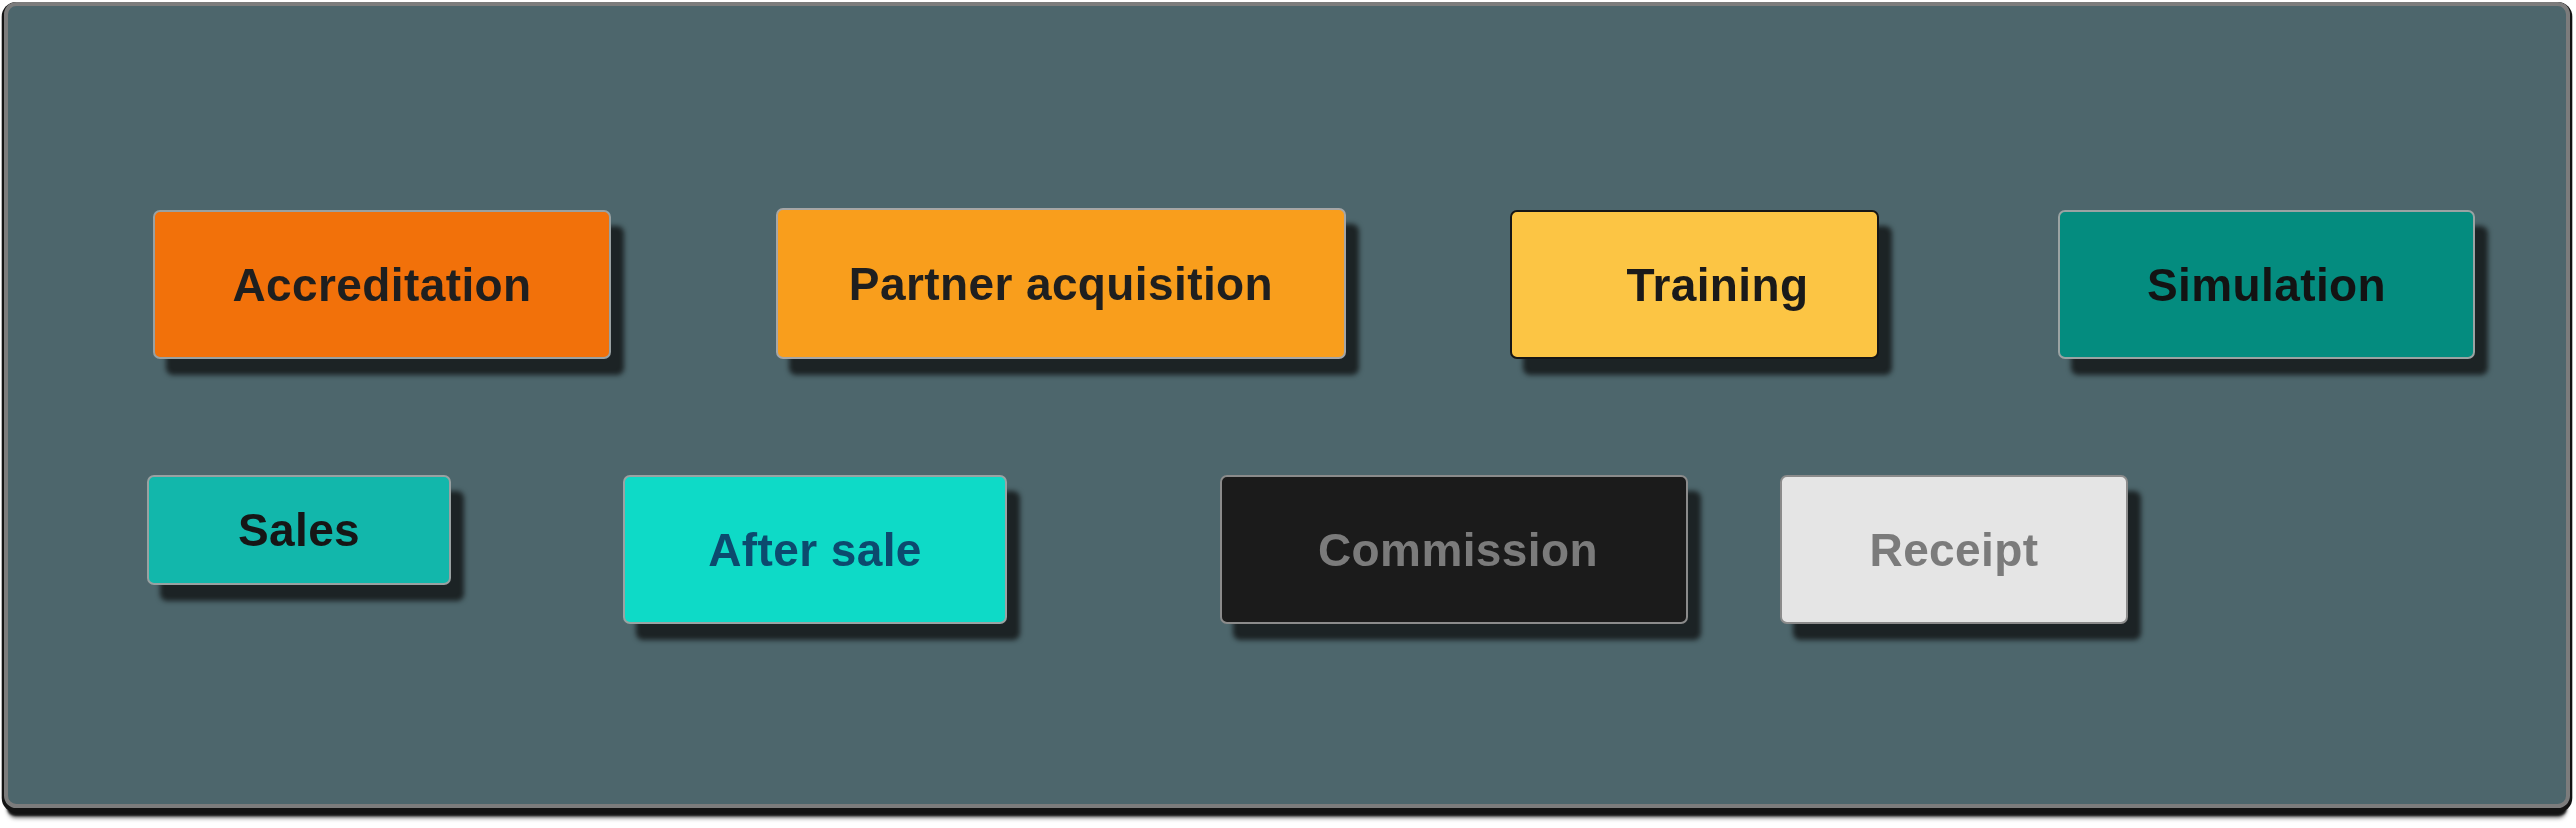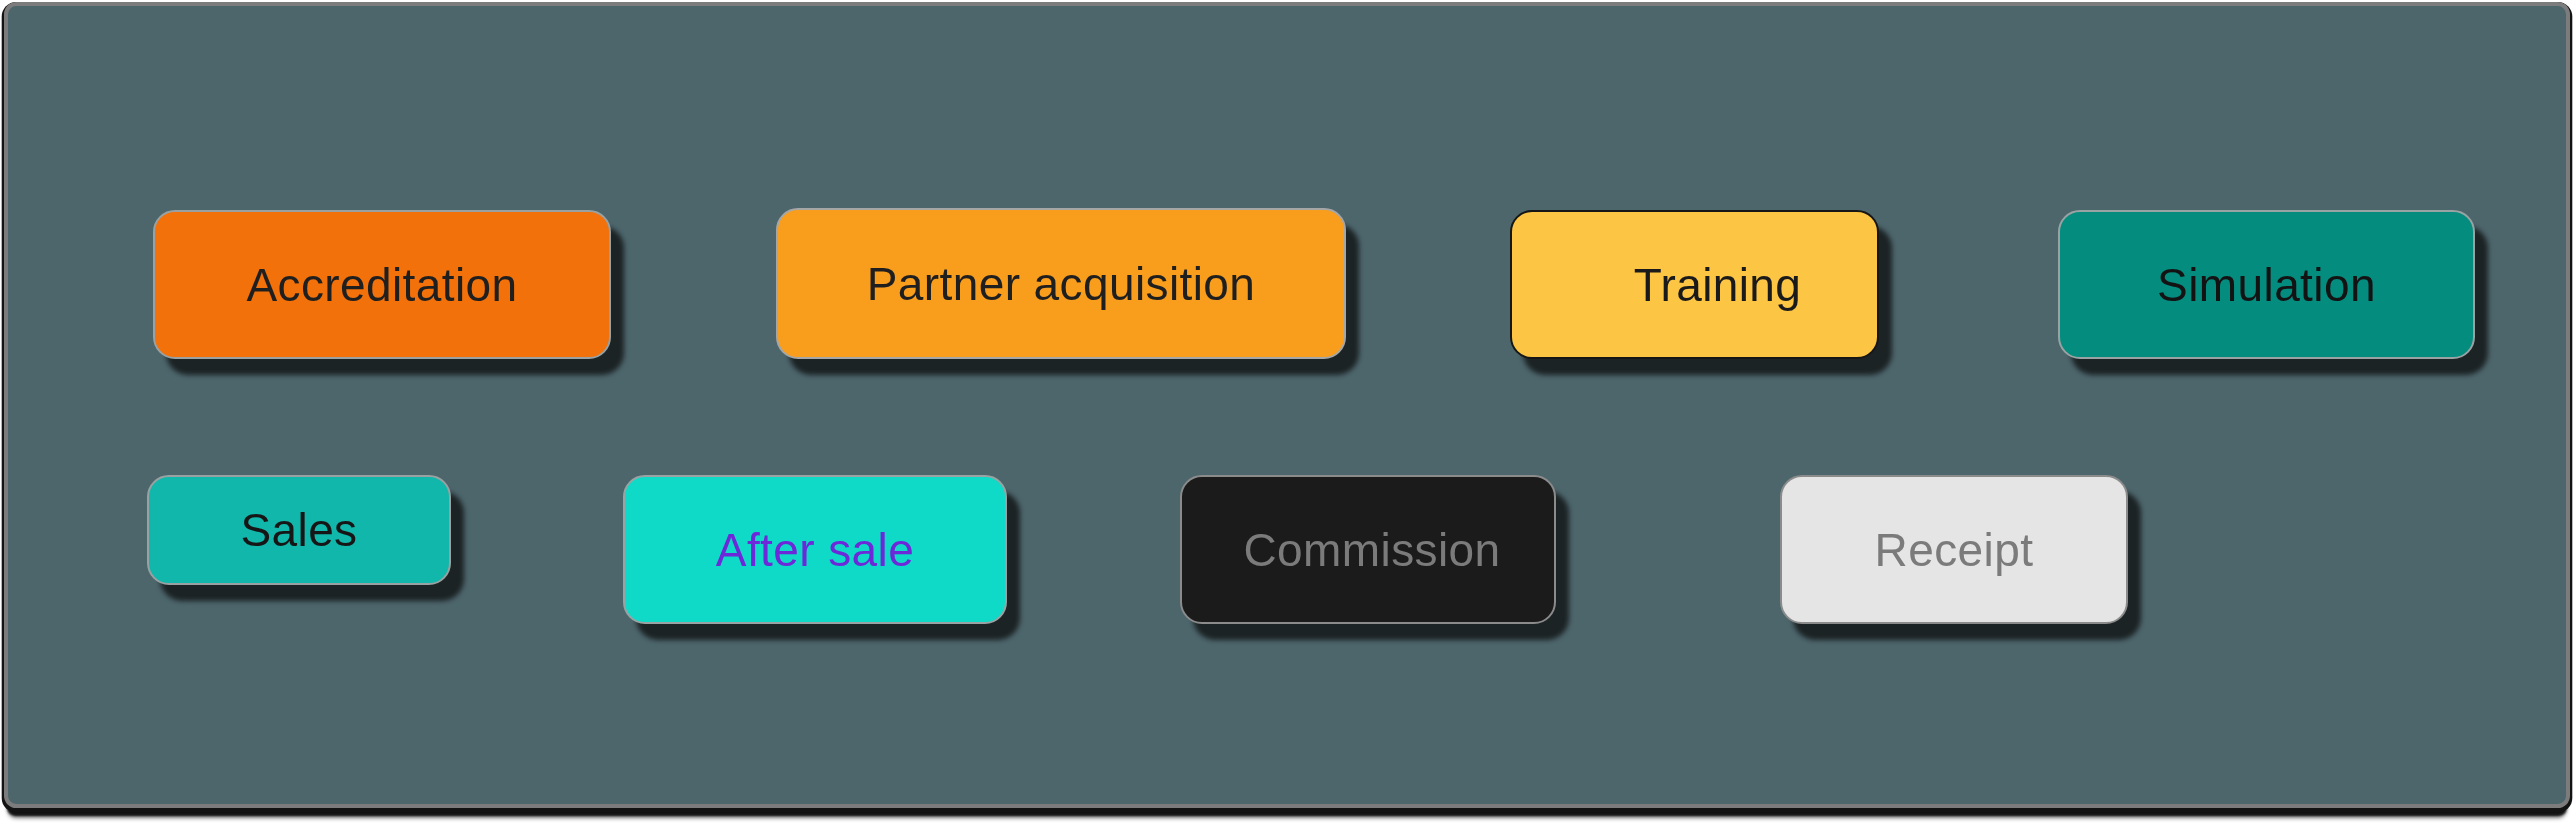--- a/index.html
+++ b/index.html
@@ -28,52 +28,52 @@
       0 14.6px 4.6px -4.6px rgba(19,19,19,0.55);
   }
 
   
   .node {
     position: absolute;
     display: flex;
     align-items: center;
     justify-content: center;
     border: 2.3px solid #99A1A2;
-    border-radius: 22px;
+    border-radius: 7px;
     font-size: 46px;
-    font-weight: 400;
+    font-weight: 700;
     letter-spacing: 0.4px;
     box-shadow: 13px 16px 5.4px rgba(10, 10, 10, 0.72);
     cursor: default;
     white-space: nowrap;
   }
 
   
   .pos-accreditation { left: 153px;  top: 210px; width: 458px; height: 149px; }
   .pos-partner      { left: 776px; top: 208px; width: 570px; height: 151px; }
   .pos-training     { left: 1510px; top: 210px; width: 369px; height: 149px; padding-left: 46px; }
   .pos-simulation   { left: 2042px; top: 210px; width: 417px; height: 149px; }
   .pos-sales        { left: 147px;  top: 475px; width: 304px; height: 110px; }
   .pos-aftersale    { left: 623px;  top: 475px; width: 384px; height: 149px; }
-  .pos-commission   { left: 1180px; top: 475px; width: 376px; height: 149px; padding-left: 8px; }
+  .pos-commission   { left: 1220px; top: 475px; width: 468px; height: 149px; padding-left: 8px; }
   .pos-receipt      { left: 1780px; top: 475px; width: 348px; height: 149px; }
 </style>
 </head>
 <body>
 
 <div class="frame" style="background: rgb(77, 102, 108); border-color: rgb(124, 124, 124);"></div>
 
 <div class="node pos-accreditation" style="background: rgb(242, 113, 10); color: rgb(31, 31, 31); border-color: rgb(153, 161, 162);">Accreditation</div>
 
 <div class="node pos-partner" style="background: rgb(249, 158, 28); color: rgb(31, 31, 31); border-color: rgb(166, 166, 166);">Partner acquisition</div>
 
 <div class="node pos-training" style="background: rgb(252, 197, 68); color: rgb(26, 26, 26); border-color: rgb(22, 22, 22);">Training</div>
 
 <div class="node pos-simulation" style="background: rgb(4, 140, 127); color: rgb(19, 19, 19); border-color: rgb(154, 163, 163); margin-left: 16px;">Simulation</div>
 
 <div class="node pos-sales" style="background: rgb(18, 183, 171); color: rgb(22, 22, 22); border-color: rgb(153, 161, 162);">Sales</div>
 
-<div class="node pos-aftersale" style="background: rgb(14, 218, 199); color: #6d28d9; border-color: rgb(154, 163, 163);">After sale</div>
+<div class="node pos-aftersale" style="background: rgb(14, 218, 199); color: #0c4a6e; border-color: rgb(154, 163, 163);">After sale</div>
 
 <div class="node pos-commission" style="background: rgb(27, 27, 27); color: rgb(123, 123, 123); border-color: rgb(139, 139, 139);">Commission</div>
 
 <div class="node pos-receipt" style="background: #e5e5e5; color: rgb(123, 123, 123); border-color: rgb(139, 139, 139);">Receipt</div>
 
 
 </body></html>

